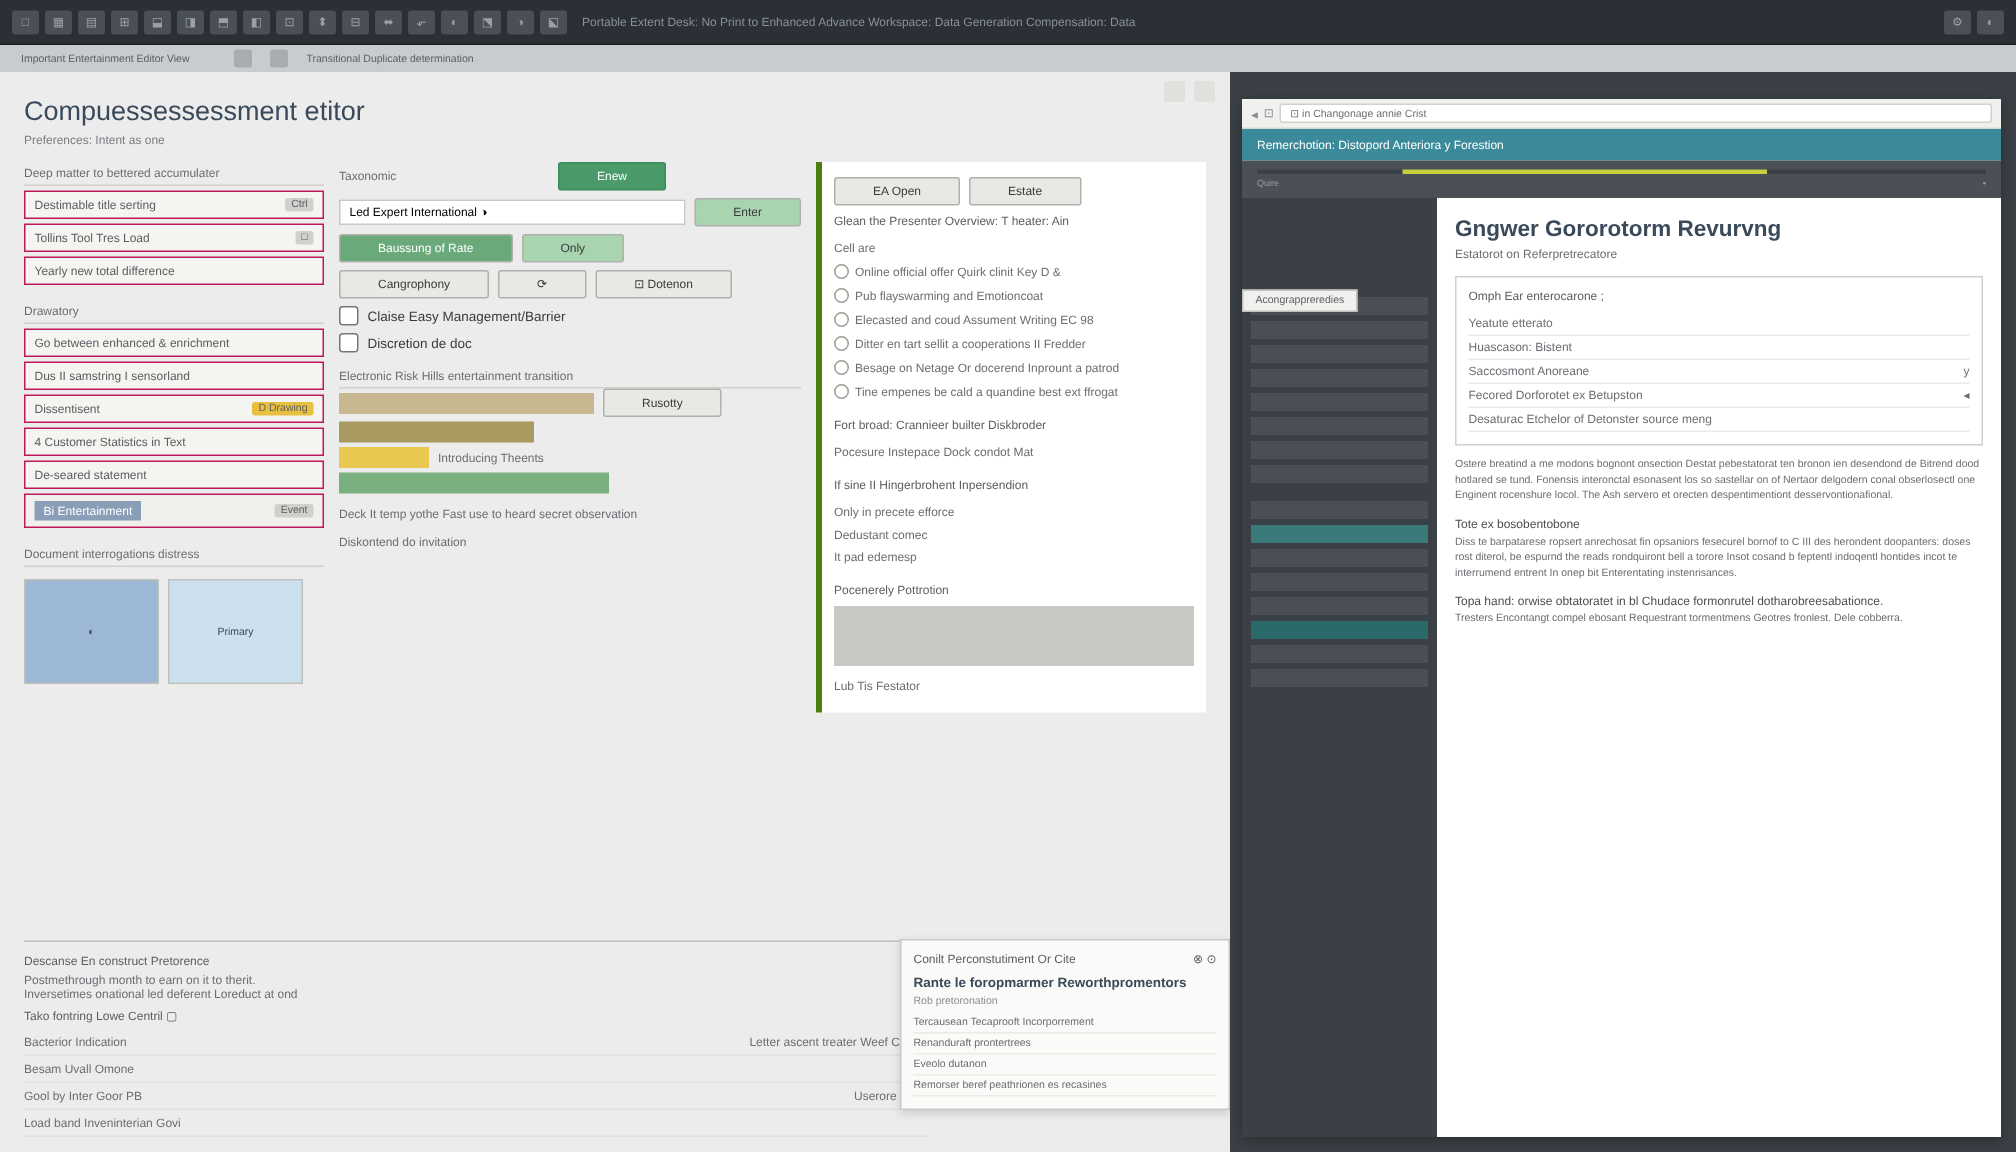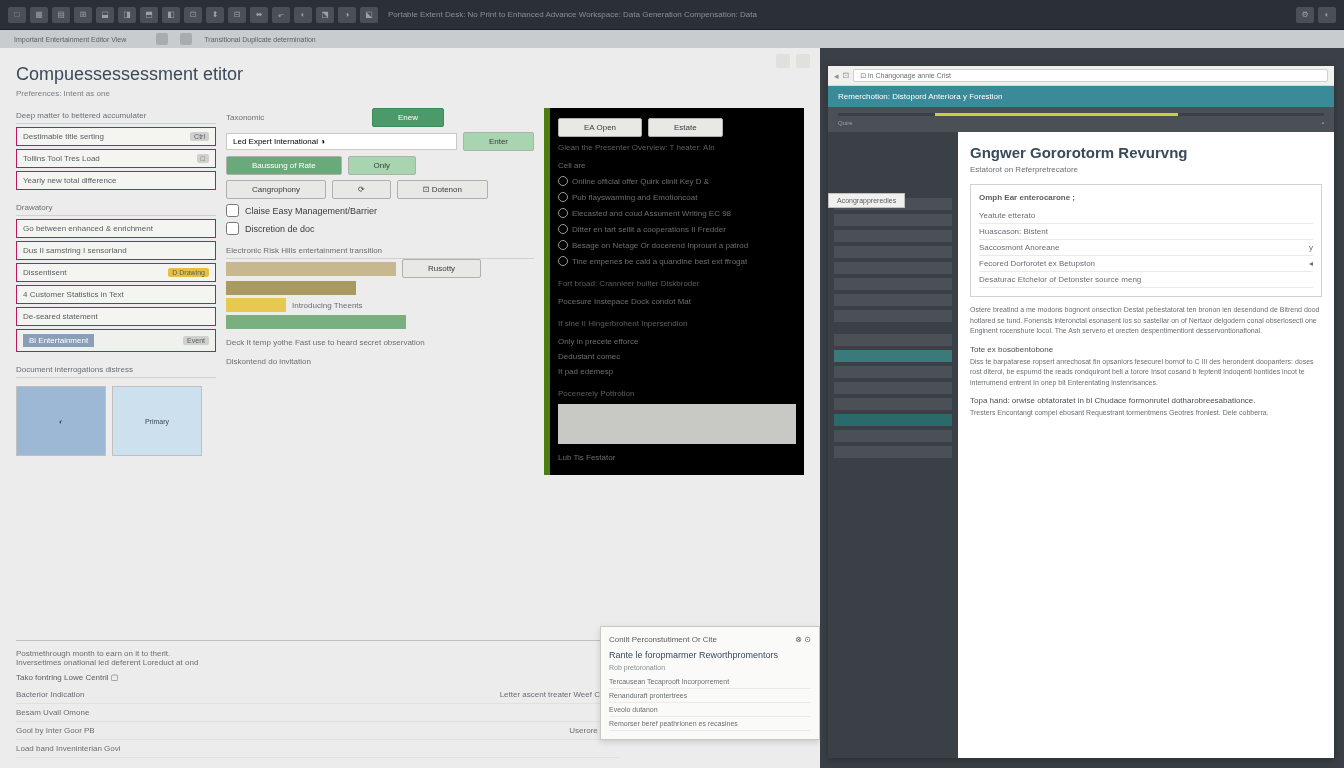--- a/index.html
+++ b/index.html
@@ -39,21 +39,21 @@
 .bar-row{display:flex;align-items:center;margin-bottom:3px;gap:6px}
 .bar{height:14px}
 .bar.tan{background:#c8b890}
 .bar.olive{background:#a89a60}
 .bar.yellow{background:#e8c850}
 .bar.green{background:#7ab080}
 .desc-text{font-size:8px;color:#6a6e72;margin-top:8px;line-height:1.4}
 .lower-panel{position:absolute;bottom:10px;left:16px;right:200px;border-top:1px solid #c0c0bc;padding-top:8px;background:#ececec}
 .lower-hdr{font-size:8px;color:#5a5e62;margin-bottom:4px}
 .lower-row{display:flex;justify-content:space-between;padding:4px 0;font-size:8px;color:#6a6e72;border-bottom:1px solid #e0e0dc}
-.right-side-top{width:260px;padding:10px 8px;background:#000000;border-left:6px solid #4d7c0f}
+.right-side-top{width:260px;padding:10px 8px;background:#ffffff;border-left:4px solid #4d7c0f}
 .rs-hdr{font-size:8px;color:#5a5e62;margin-bottom:6px}
 .rs-item{font-size:8px;color:#6a6e72;padding:3px 0;display:flex;align-items:center;gap:4px}
 .rs-ico{width:10px;height:10px;border:1px solid #9a9e92;border-radius:50%}
 .right-pane{flex:1;background:#3a4045;position:relative;padding:18px 10px 10px 0}
 .browser-frame{background:#fff;margin-left:8px;height:100%;display:flex;flex-direction:column;box-shadow:0 2px 8px rgba(0,0,0,0.3)}
 .browser-bar{height:20px;background:#f0f0ee;display:flex;align-items:center;padding:0 6px;gap:4px;border-bottom:1px solid #d8d8d4}
 .url-input{flex:1;background:#fff;border:1px solid #d0d0cc;padding:2px 6px;font-size:7px;color:#6a6e72;border-radius:2px}
 .teal-banner{background:#3a8a9a;color:#fff;padding:6px 10px;font-size:8px}
 .prog-area{background:#4a5055;padding:6px 10px}
 .prog-bar{height:3px;background:#3a4045;position:relative;margin-bottom:4px}
@@ -62,28 +62,28 @@
 .dark-sidebar{width:130px;background:#3a4045;padding:6px}
 .ds-item{height:12px;background:#4a5055;margin-bottom:4px}
 .ds-item.teal{background:#3a7a7a}
 .ds-item.dteal{background:#2a6a6a}
 .browser-body{display:flex;flex:1}
 .browser-content{flex:1;padding:12px;background:#fff;overflow:hidden}
 .popup-label{position:absolute;background:#f0f0ee;border:1px solid #c0c0bc;padding:3px 8px;font-size:7px;color:#5a5e62;top:145px;left:8px}
 .doc-title{font-size:15px;color:#3a4a5a;font-weight:700;margin-bottom:4px}
 .doc-sub{font-size:8px;color:#6a6e72;margin-bottom:10px}
 .card{border:1px solid #d0d0cc;padding:8px;margin-bottom:8px}
-.card-hdr{font-size:8px;color:#5a5e62;margin-bottom:6px;font-weight:700}
+.card-hdr{font-size:8px;color:#5a5e62;margin-bottom:6px;font-weight:400}
 .card-row{display:flex;justify-content:space-between;padding:3px 0;font-size:8px;color:#6a6e72;border-bottom:1px solid #eaeaE6}
 .card-row.hl{background:#d8eaea}
 .para{font-size:7px;color:#6a6e72;line-height:1.5;margin-bottom:8px}
 .para-hdr{font-size:8px;color:#4a4e52;margin-bottom:3px}
 .float-panel{position:absolute;bottom:28px;left:600px;width:220px;background:#fafaf8;border:1px solid #c8c8c4;padding:8px;box-shadow:0 2px 6px rgba(0,0,0,0.15)}
 .fp-hdr{display:flex;justify-content:space-between;font-size:8px;color:#5a5e62;margin-bottom:6px}
-.fp-title{font-size:9px;color:#3a4a5a;margin-bottom:4px;font-weight:400}
+.fp-title{font-size:9px;color:#3a4a5a;margin-bottom:4px;font-weight:700}
 .fp-item{font-size:7px;color:#6a6e72;padding:3px 0;border-bottom:1px solid #eaeae6}
 .corner-icons{position:absolute;top:6px;right:10px;display:flex;gap:6px}
 .ci{width:14px;height:14px;background:#e0e0dc;border-radius:2px}
 </style>
 </head>
 <body>
 
 <div class="topbar">
   <span class="ico">□</span>
   <span class="ico">▦</span>
@@ -258,20 +258,21 @@
         <div class="rs-item">Only in precete efforce</div>
         <div class="rs-item">Dedustant comec</div>
         <div class="rs-item">It pad edemesp</div>
         <div class="rs-hdr" style="margin-top:10px">Pocenerely Pottrotion</div>
         <div style="height:40px;background:#c8c8c4;margin-top:4px"></div>
         <div class="rs-item" style="margin-top:6px">Lub Tis Festator</div>
       </div>
     </div>
 
     <div class="lower-panel">
+      <div class="lower-hdr">Descanse En construct Pretorence</div>
       <div style="font-size:8px;color:#6a6e72">Postmethrough month to earn on it to therit.</div>
       <div style="font-size:8px;color:#6a6e72;margin-bottom:6px">Inversetimes onational led deferent Loreduct at ond</div>
       <div class="lower-hdr">Tako fontring Lowe Centril ▢</div>
       <div class="lower-row">
           <span>Bacterior Indication</span>
           <span>Letter ascent treater      Weef Conten</span>
         </div>
       <div class="lower-row">
           <span>Besam Uvall Omone</span>
           <span></span>

